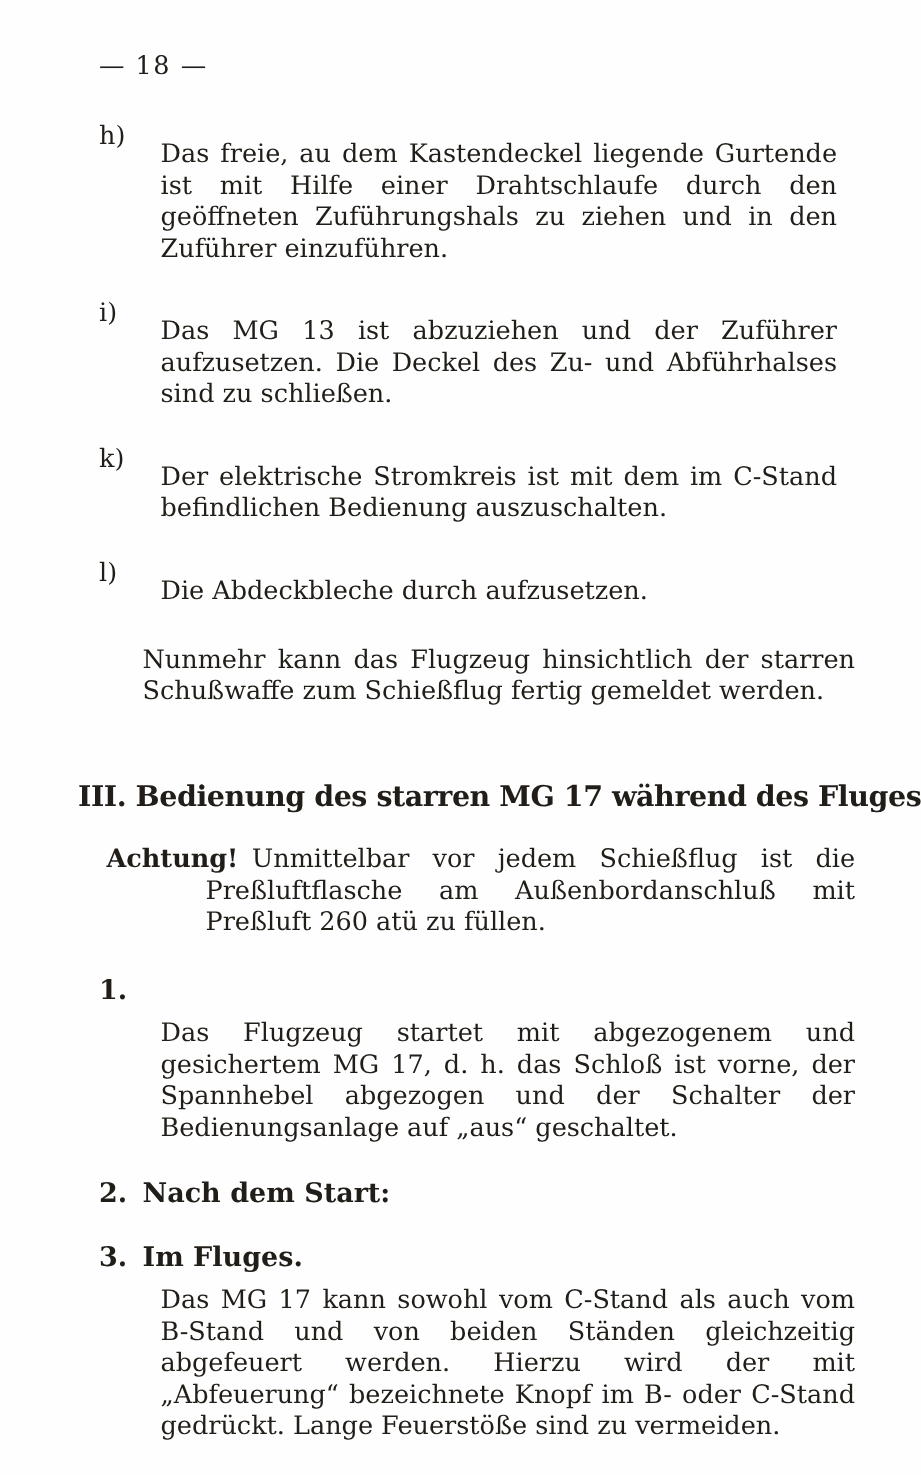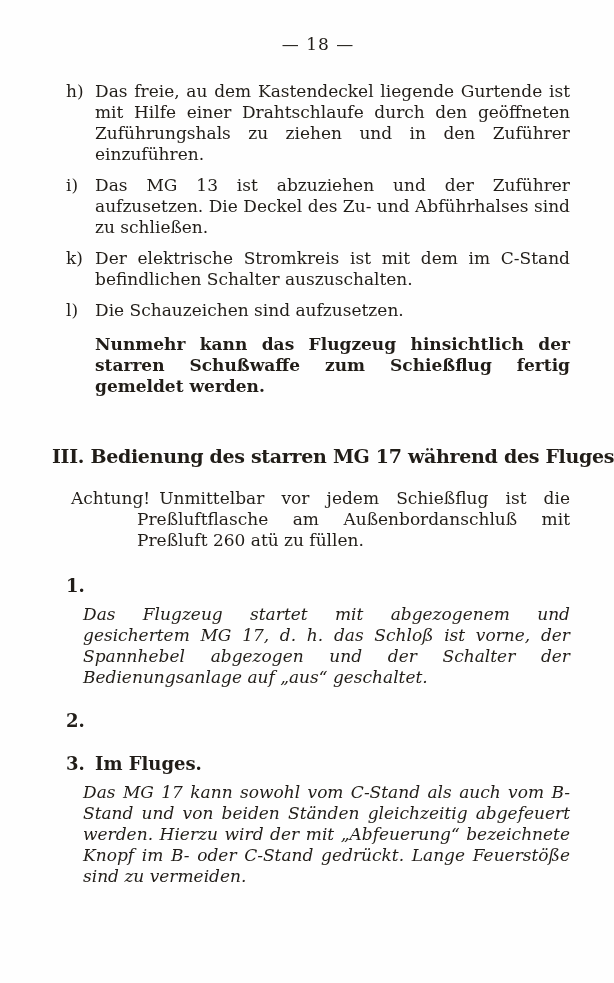--- a/index.html
+++ b/index.html
@@ -14,77 +14,76 @@
     margin: 0 auto;
     background: #fefefe;
     color: #211d18;
     font-family: "DejaVu Serif", "Liberation Serif", serif;
     font-size: 17px;
     line-height: 21px;
     box-sizing: border-box;
     padding: 34px 44px 40px 66px;
   }
   .page-number {
-    text-align: center;
+    text-align: left;
     margin: 0 0 26px 0;
     letter-spacing: 1px;
   }
   .item {
     display: flex;
     margin: 0 0 10px 0;
   }
   .item .marker {
     flex: 0 0 29px;
     width: 29px;
   }
   .item .item-text {
     flex: 1;
-    margin: 0;
+    margin: 12px;
     text-align: justify;
   }
   .note {
     margin: 13px 0 0 29px;
-    font-weight: bold;
+    font-weight: normal;
     text-align: justify;
   }
   .chapter {
     font-size: 19px;
     line-height: 27px;
     font-weight: bold;
     letter-spacing: -0.3px;
     white-space: nowrap;
     margin: 46px 0 18px -14px;
   }
   .attention {
     margin: 0 0 24px 5px;
     padding-left: 66px;
     text-indent: -66px;
     text-align: justify;
   }
   .attention-label {
-    font-weight: normal;
+    font-weight: bold;
     margin-right: 9px;
   }
   .section {
     margin: 0 0 22px 0;
   }
   .section-head {
     display: flex;
     font-weight: bold;
     font-size: 18px;
     margin: 0 0 8px 0;
   }
   .section-head .sec-num {
     flex: 0 0 29px;
     width: 29px;
   }
   .section-body {
-    margin: 0 0 0 17px;
+    margin: 0 0 0 41px;
     text-align: justify;
-    font-style: italic;
   }
 </style>
 </head>
 <body>
 
 <div class="page">
 
   <div class="page-number">— 18 —</div>
 
   <div class="item">
@@ -92,46 +91,47 @@
     <p class="item-text">Das freie, au dem Kastendeckel liegende Gurtende ist mit Hilfe einer Drahtschlaufe durch den geöffneten Zuführungshals zu ziehen und in den Zuführer einzuführen.</p>
   </div>
 
   <div class="item">
     <span class="marker">i)</span>
     <p class="item-text">Das MG 13 ist abzuziehen und der Zuführer aufzusetzen. Die Deckel des Zu- und Abführhalses sind zu schließen.</p>
   </div>
 
   <div class="item">
     <span class="marker">k)</span>
-    <p class="item-text">Der elektrische Stromkreis ist mit dem im C-Stand befindlichen Schalter auszuschalten.</p>
+    <p class="item-text">Der elektrische Stromkreis ist mit dem im C-Stand befindlichen Bedienung auszuschalten.</p>
   </div>
 
   <div class="item">
     <span class="marker">l)</span>
-    <p class="item-text">Die Schauzeichen sind aufzusetzen.</p>
+    <p class="item-text">Die Abdeckbleche durch aufzusetzen.</p>
   </div>
 
   <p class="note">Nunmehr kann das Flugzeug hinsichtlich der starren Schußwaffe zum Schießflug fertig gemeldet werden.</p>
 
   <h1 class="chapter">III. Bedienung des starren MG 17 während des Fluges.</h1>
 
   <p class="attention">
     <span class="attention-label">Achtung!</span><span>Unmittelbar vor jedem Schießflug ist die Preßluftflasche am Außenbordanschluß mit Preßluft 260 atü zu füllen.</span>
   </p>
 
   <div class="section">
     <div class="section-head">
       <span class="sec-num">1.</span>
     </div>
     <p class="section-body">Das Flugzeug startet mit abgezogenem und gesichertem MG 17, d. h. das Schloß ist vorne, der Spannhebel abgezogen und der Schalter der Bedienungsanlage auf „aus“ geschaltet.</p>
   </div>
 
   <div class="section">
     <div class="section-head">
       <span class="sec-num">2.</span>
+      <span class="sec-title">Nach dem Start:</span>
     </div>
   </div>
 
   <div class="section">
     <div class="section-head">
       <span class="sec-num">3.</span>
       <span class="sec-title">Im Fluges.</span>
     </div>
     <p class="section-body">Das MG 17 kann sowohl vom C-Stand als auch vom B-Stand und von beiden Ständen gleichzeitig abgefeuert werden. Hierzu wird der mit „Abfeuerung“ bezeichnete Knopf im B- oder C-Stand gedrückt. Lange Feuerstöße sind zu vermeiden.</p>
   </div>

